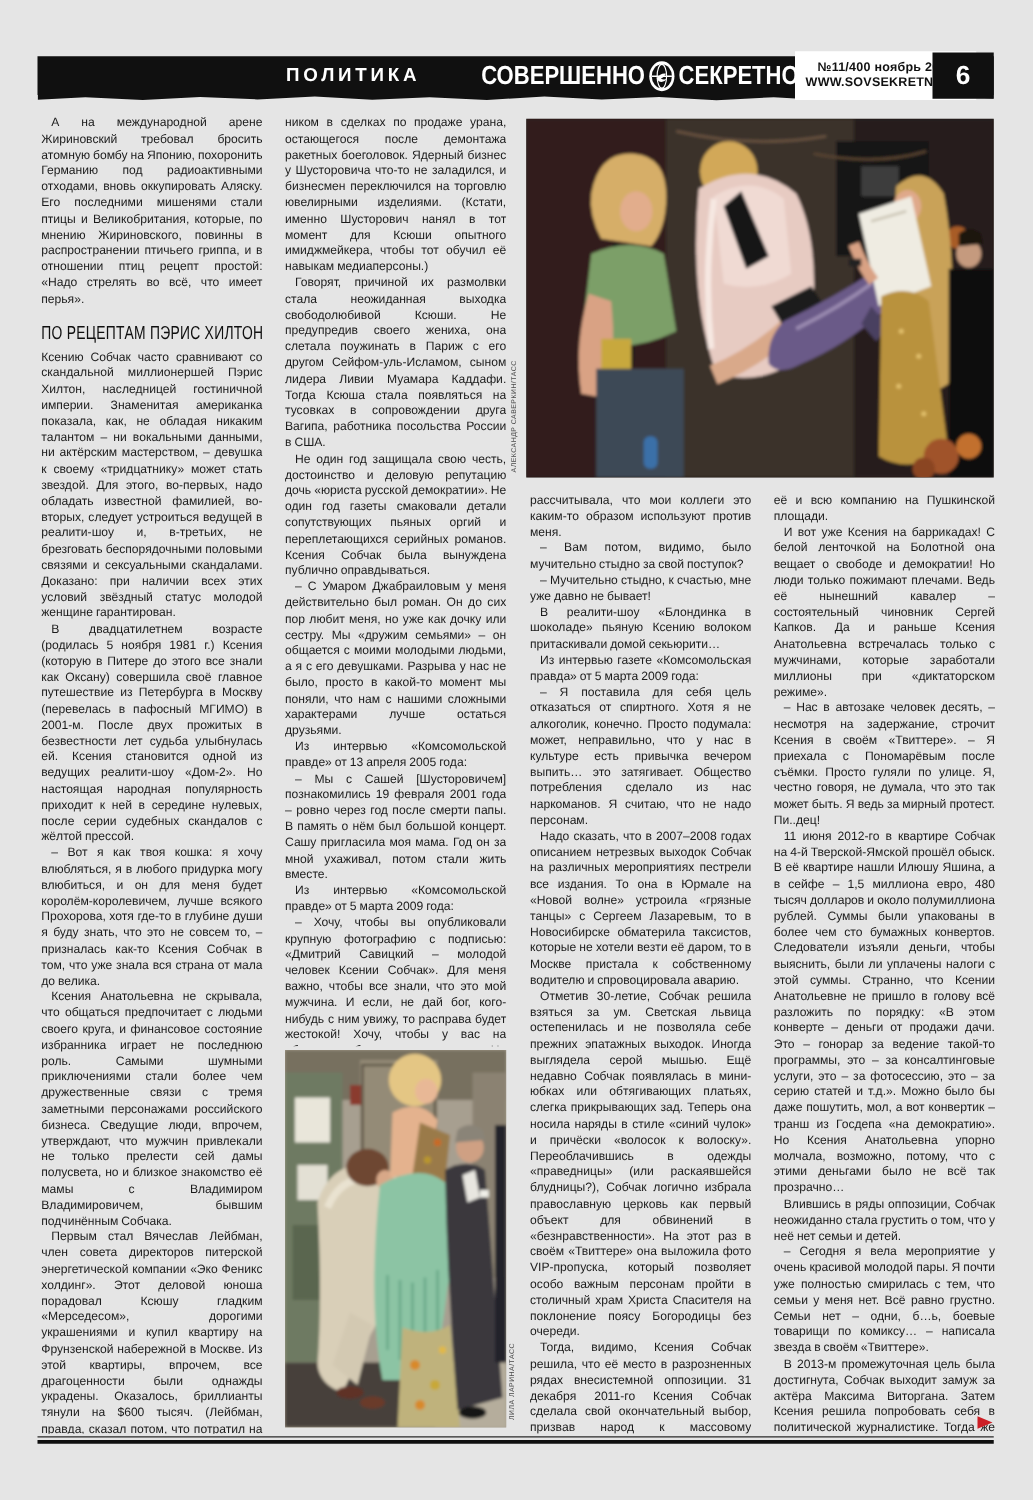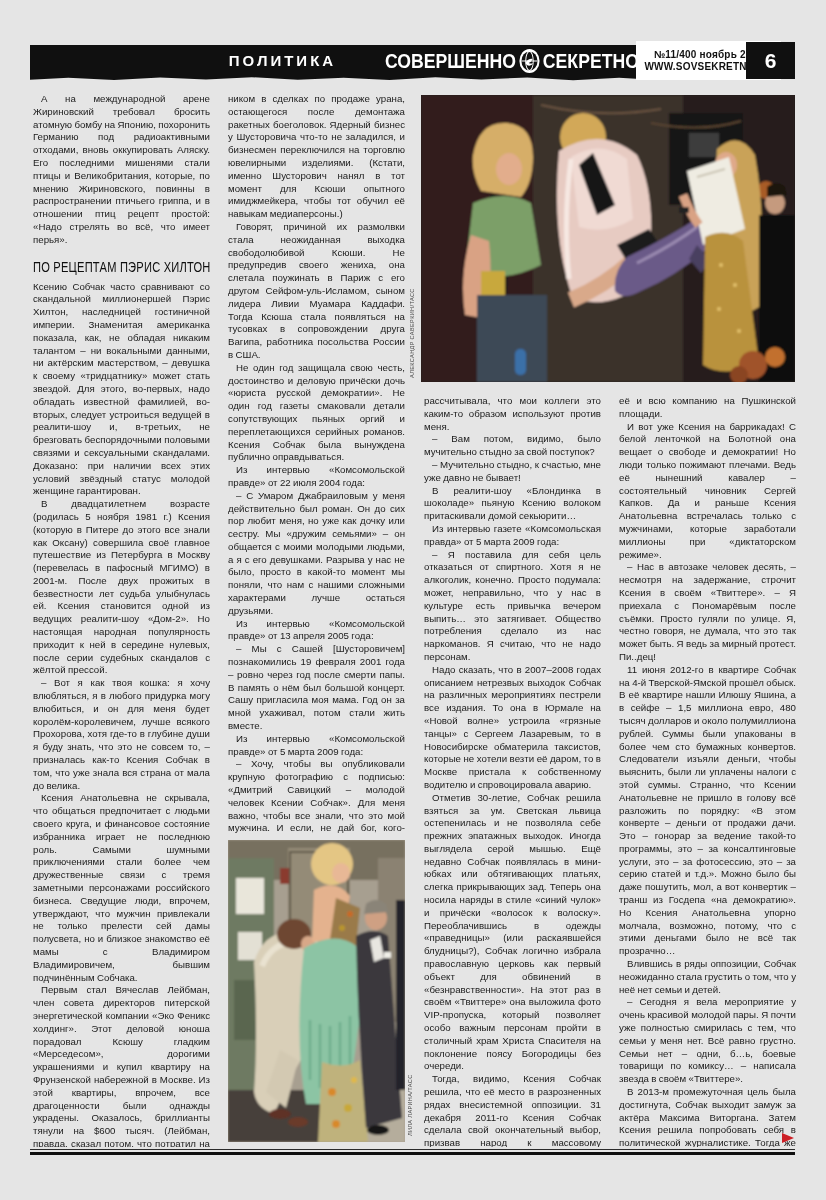--- a/index.html
+++ b/index.html
@@ -71,22 +71,21 @@
       <h2 class="subhead">ПО РЕЦЕПТАМ ПЭРИС ХИЛТОН</h2>
       <p class="para noindent">Ксению Собчак часто сравнивают со скандальной миллионершей Пэрис Хилтон, наследницей гостиничной империи. Знаменитая американка показала, как, не обладая никаким талантом – ни вокальными данными, ни актёрским мастерством, – девушка к своему «тридцатнику» может стать звездой. Для этого, во-первых, надо обладать известной фамилией, во-вторых, следует устроиться ведущей в реалити-шоу и, в-третьих, не брезговать беспорядочными половыми связями и сексуальными скандалами. Доказано: при наличии всех этих условий звёздный статус молодой женщине гарантирован.</p>
       <p class="para">В двадцатилетнем возрасте (родилась 5 ноября 1981 г.) Ксения (которую в Питере до этого все знали как Оксану) совершила своё главное путешествие из Петербурга в Москву (перевелась в пафосный МГИМО) в 2001-м. После двух прожитых в безвестности лет судьба улыбнулась ей. Ксения становится одной из ведущих реалити-шоу «Дом-2». Но настоящая народная популярность приходит к ней в середине нулевых, после серии судебных скандалов с жёлтой прессой.</p>
       <p class="para">– Вот я как твоя кошка: я хочу влюбляться, я в любого придурка могу влюбиться, и он для меня будет королём-королевичем, лучше всякого Прохорова, хотя где-то в глубине души я буду знать, что это не совсем то, – призналась как-то Ксения Собчак в том, что уже знала вся страна от мала до велика.</p>
       <p class="para">Ксения Анатольевна не скрывала, что общаться предпочитает с людьми своего круга, и финансовое состояние избранника играет не последнюю роль. Самыми шумными приключениями стали более чем дружественные связи с тремя заметными персонажами российского бизнеса. Сведущие люди, впрочем, утверждают, что мужчин привлекали не только прелести сей дамы полусвета, но и близкое знакомство её мамы с Владимиром Владимировичем, бывшим подчинённым Собчака.</p>
       <p class="para">Первым стал Вячеслав Лейбман, член совета директоров питерской энергетической компании «Эко Феникс холдинг». Этот деловой юноша порадовал Ксюшу гладким «Мерседесом», дорогими украшениями и купил квартиру на Фрунзенской набережной в Москве. Из этой квартиры, впрочем, все драгоценности были однажды украдены. Оказалось, бриллианты тянули на $600 тысяч. (Лейбман, правда, сказал потом, что потратил на барышню в три раза меньше.)</p>
     </div>
   <div class="col" style="left:228px;top:93px;height:744px;">
       <p class="para noindent">ником в сделках по продаже урана, остающегося после демонтажа ракетных боеголовок. Ядерный бизнес у Шусторовича что-то не заладился, и бизнесмен переключился на торговлю ювелирными изделиями. (Кстати, именно Шусторович нанял в тот момент для Ксюши опытного имиджмейкера, чтобы тот обучил её навыкам медиаперсоны.)</p>
       <p class="para">Говорят, причиной их размолвки стала неожиданная выходка свободолюбивой Ксюши. Не предупредив своего жениха, она слетала поужинать в Париж с его другом Сейфом-уль-Исламом, сыном лидера Ливии Муамара Каддафи. Тогда Ксюша стала появляться на тусовках в сопровождении друга Вагипа, работника посольства России в США.</p>
-      <p class="para">Не один год защищала свою честь, достоинство и деловую причёски дочь «юриста русской демократии». Не один год газеты смаковали детали сопутствующих пьяных оргий и переплетающихся серийных романов. Ксения Собчак была вынуждена публично оправдываться.</p>
-      <p class="para">Из интервью «Комсомольской правде» от 22 июля 2004 года:</p>
+      <p class="para">Не один год защищала свою честь, достоинство и деловую репутацию дочь «юриста русской демократии». Не один год газеты смаковали детали сопутствующих пьяных оргий и переплетающихся серийных романов. Ксения Собчак была вынуждена публично оправдываться.</p>
       <p class="para">– С Умаром Джабраиловым у меня действительно был роман. Он до сих пор любит меня, но уже как дочку или сестру. Мы «дружим семьями» – он общается с моими молодыми людьми, а я с его девушками. Разрыва у нас не было, просто в какой-то момент мы поняли, что нам с нашими сложными характерами лучше остаться друзьями.</p>
       <p class="para">Из интервью «Комсомольской правде» от 13 апреля 2005 года:</p>
       <p class="para">– Мы с Сашей [Шусторовичем] познакомились 19 февраля 2001 года – ровно через год после смерти папы. В память о нём был большой концерт. Сашу пригласила моя мама. Год он за мной ухаживал, потом стали жить вместе.</p>
       <p class="para">Из интервью «Комсомольской правде» от 5 марта 2009 года:</p>
       <p class="para">– Хочу, чтобы вы опубликовали крупную фотографию с подписью: «Дмитрий Савицкий – молодой человек Ксении Собчак». Для меня важно, чтобы все знали, что это мой мужчина. И если, не дай бог, кого-нибудь с ним увижу, то расправа будет жестокой! Хочу, чтобы у вас на обложке было написано: «Не подходите к этому мужчине, а то убью!» (Савицкий в то время был гендиректором радиостанции «Серебряный дождь».)</p>
     </div>
   <div class="col" style="left:424px;top:395px;height:752px;">
       <p class="para noindent">рассчитывала, что мои коллеги это каким-то образом используют против меня.</p>
       <p class="para">– Вам потом, видимо, было мучительно стыдно за свой поступок?</p>
       <p class="para">– Мучительно стыдно, к счастью, мне уже давно не бывает!</p>

